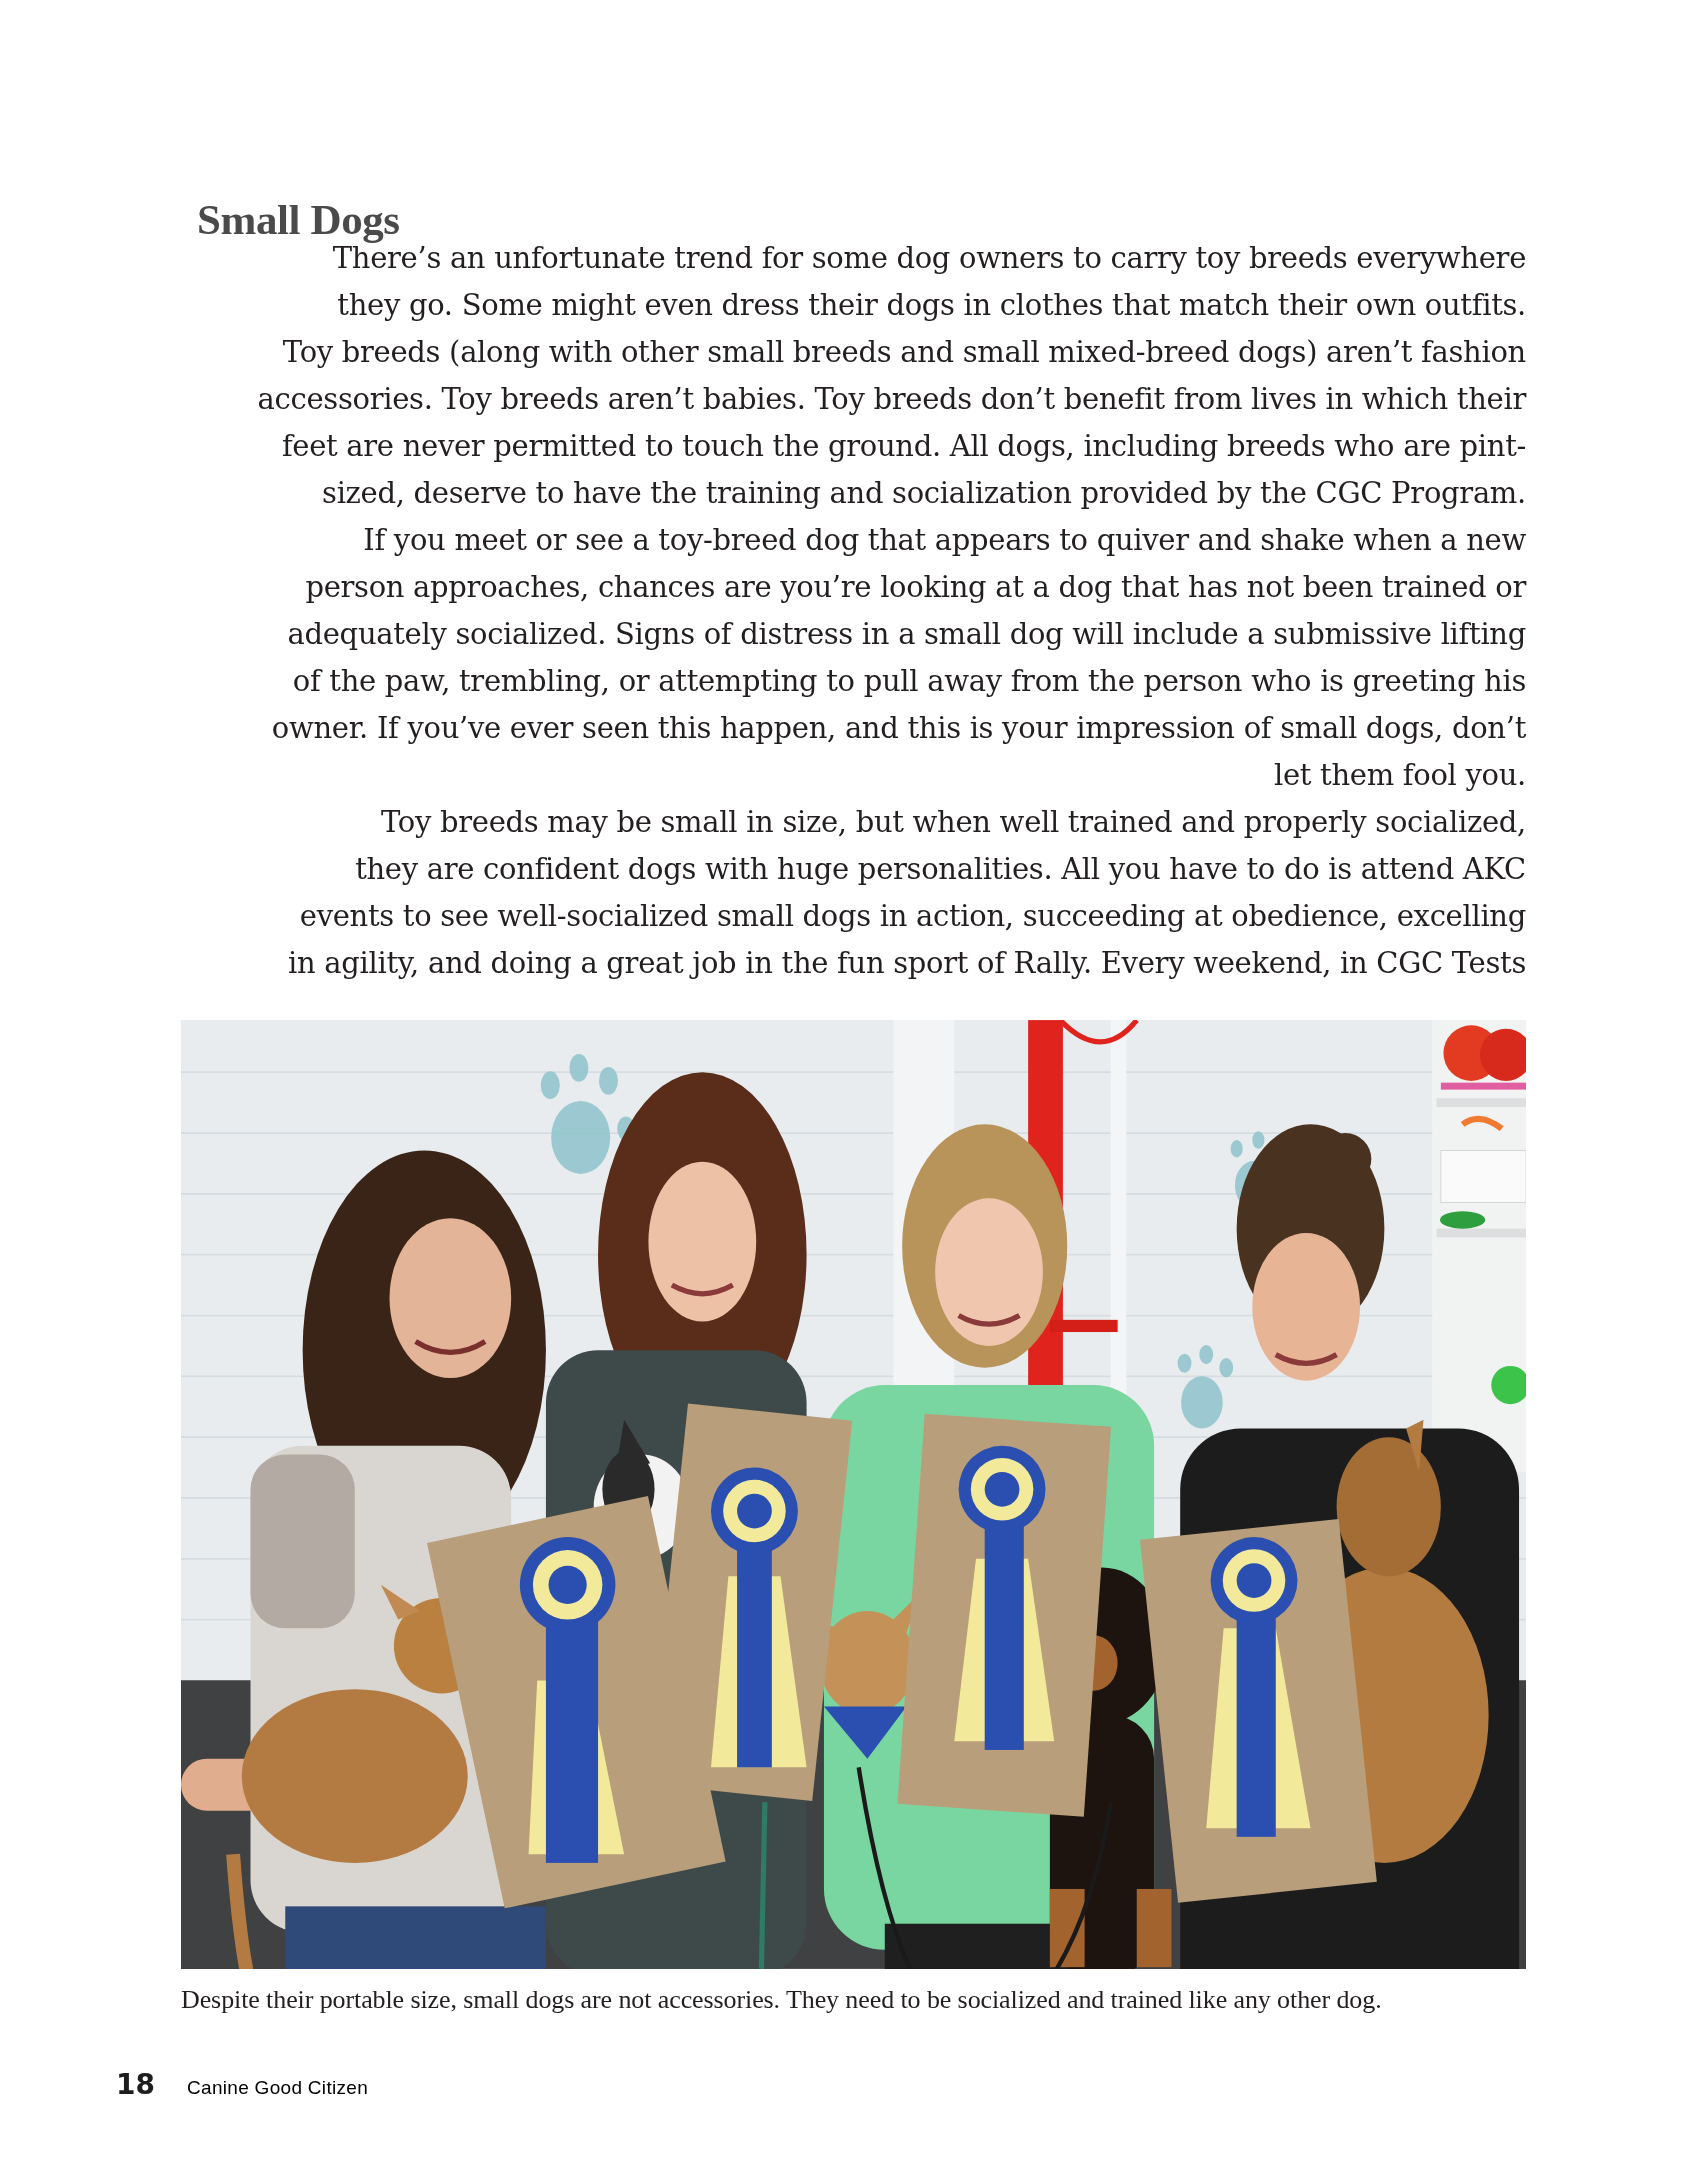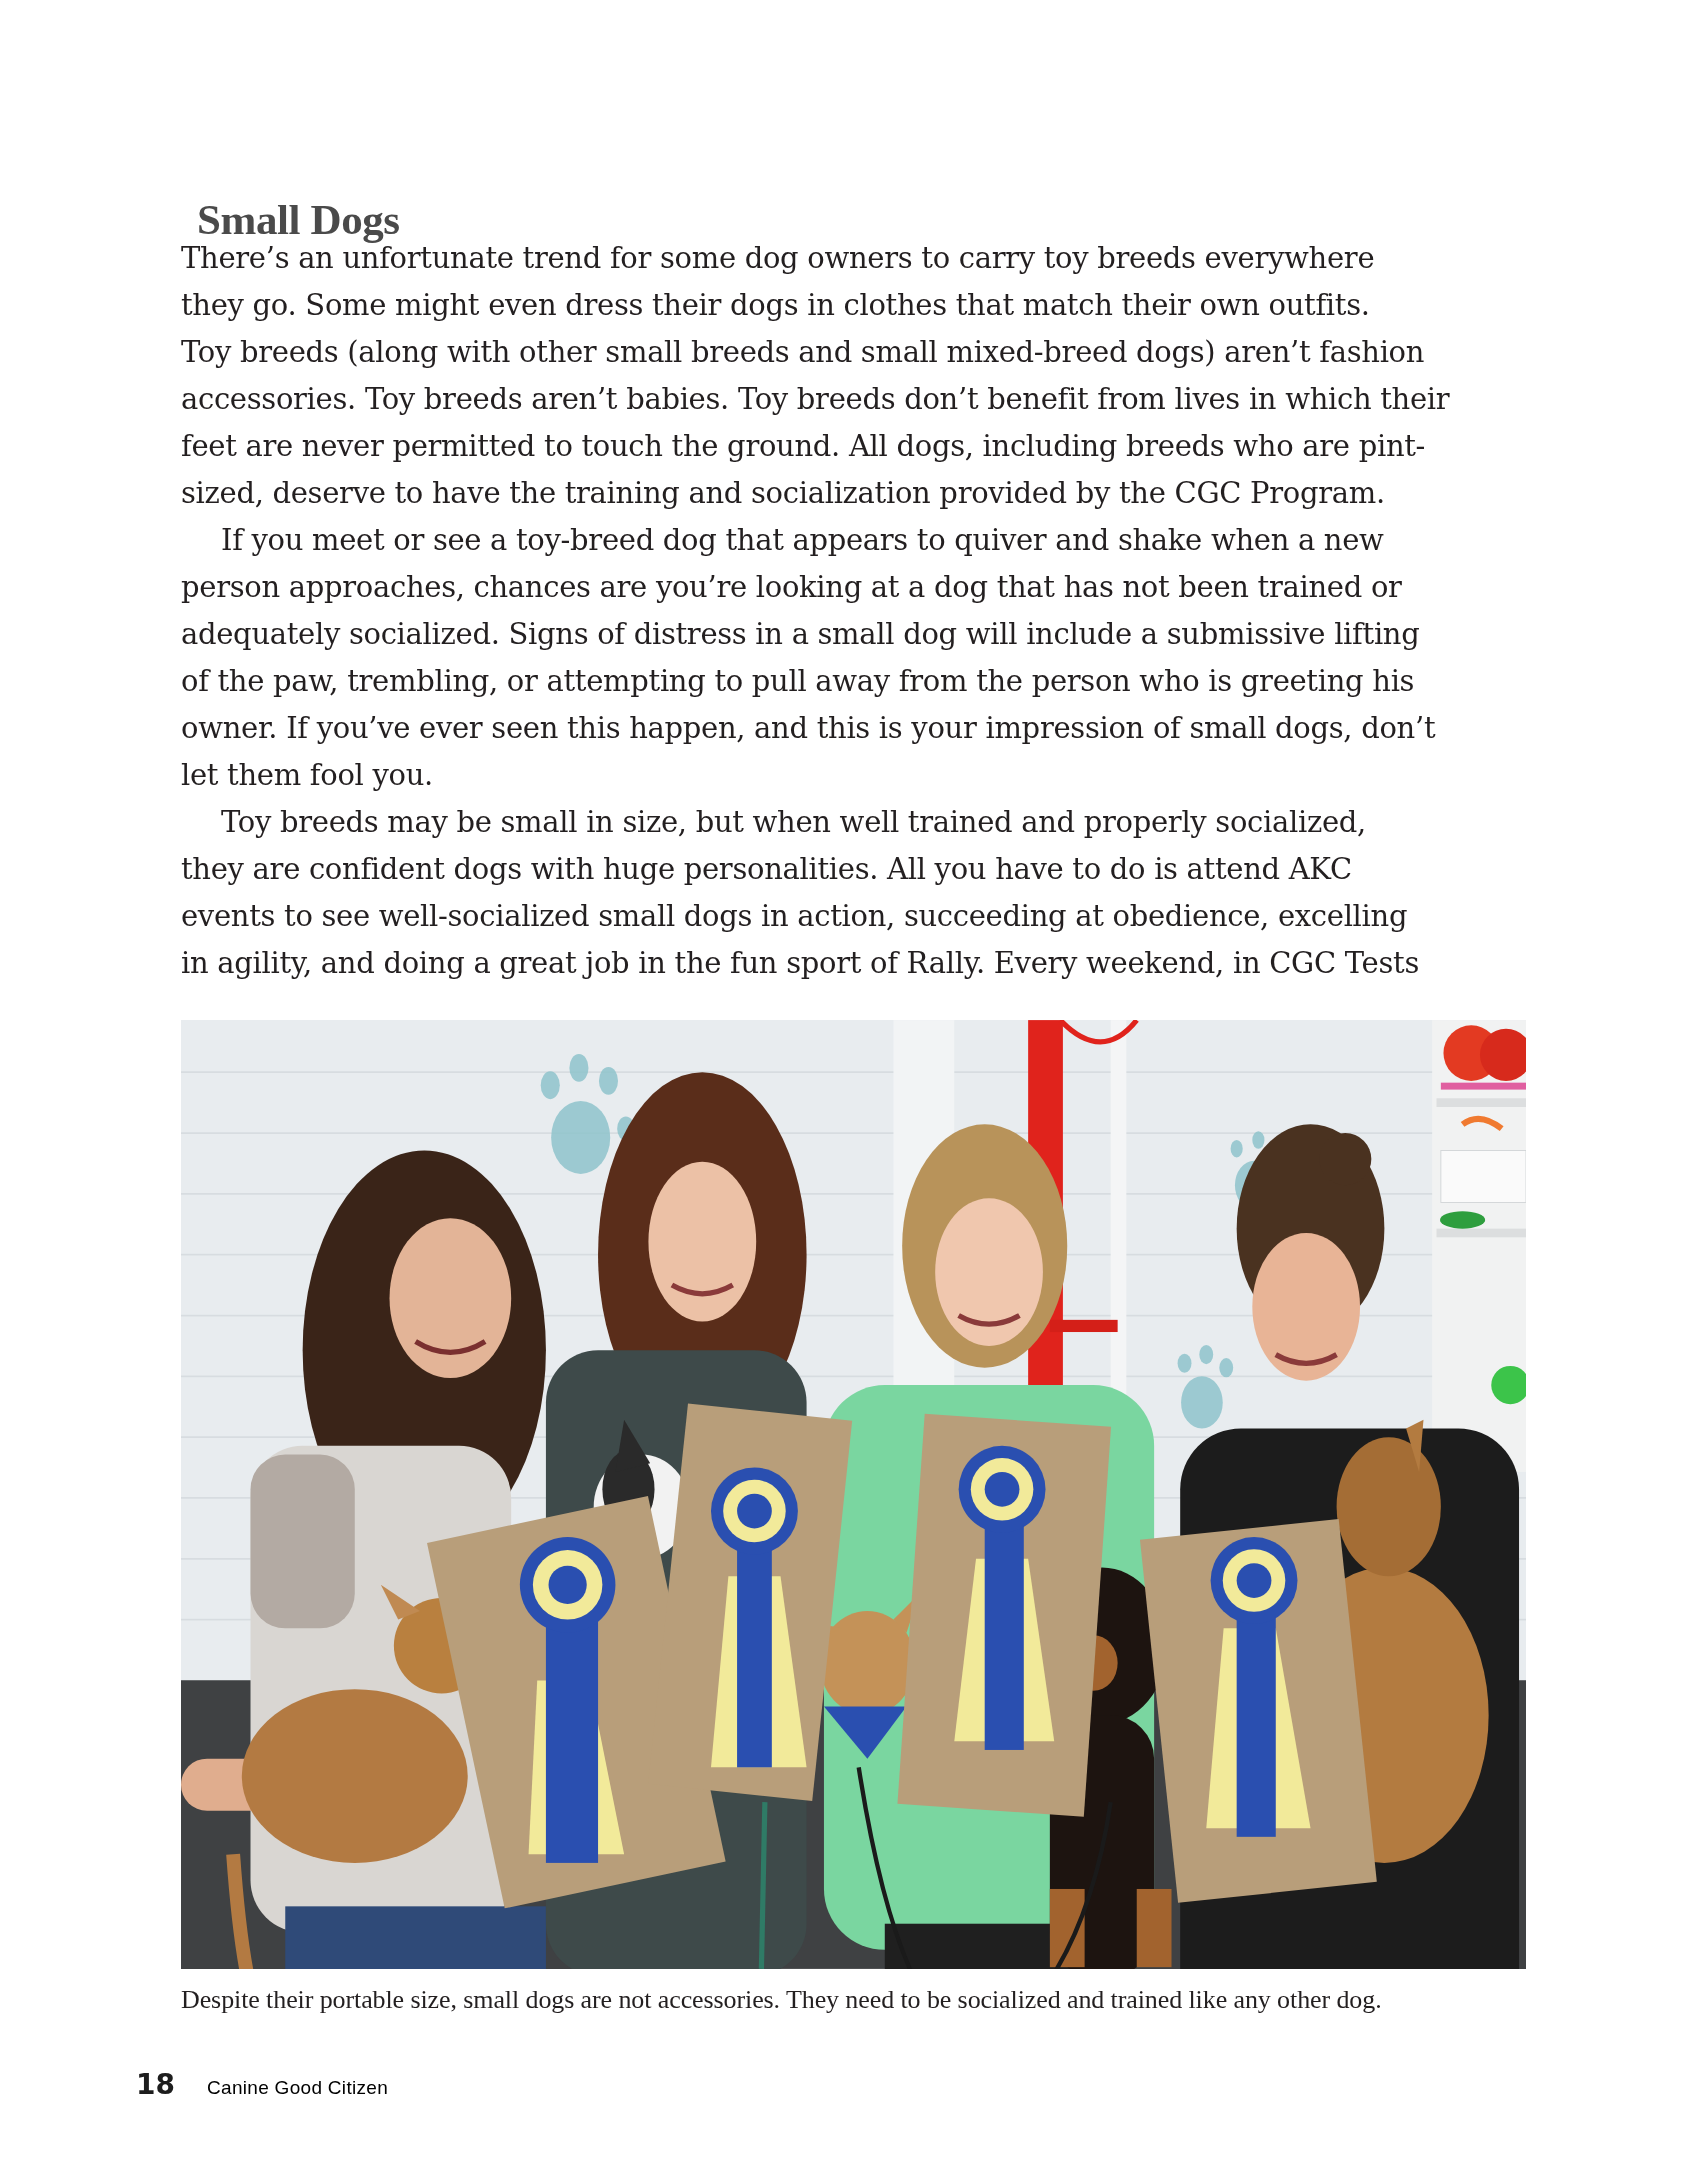--- a/index.html
+++ b/index.html
@@ -41,20 +41,21 @@
       font-family: "DejaVu Serif", "Liberation Serif", serif;
       font-size: 29px;
       line-height: 47px;
       color: #231f20;
       letter-spacing: -0.3px;
     }
     .body-text .line {
       display: block;
       white-space: nowrap;
       height: 47px;
+      text-align: right;
     }
     .body-text .indent {
       padding-left: 40px;
     }
 
     
     .photo {
       position: absolute;
       left: 181px;
       top: 1020px;
@@ -86,21 +87,20 @@
       white-space: nowrap;
     }
     .folio {
       display: inline-block;
       font-family: "DejaVu Sans", "Liberation Sans", sans-serif;
       font-weight: bold;
       font-size: 28px;
       color: #1d1d1d;
       vertical-align: baseline;
       width: 71px;
-      margin-left: 20px;
     }
     .running-title {
       display: inline-block;
       font-family: Liberation Sans, sans-serif;
       font-size: 19px;
       color: #000000;
       letter-spacing: 0.3px;
       vertical-align: baseline;
     }
   </style>

